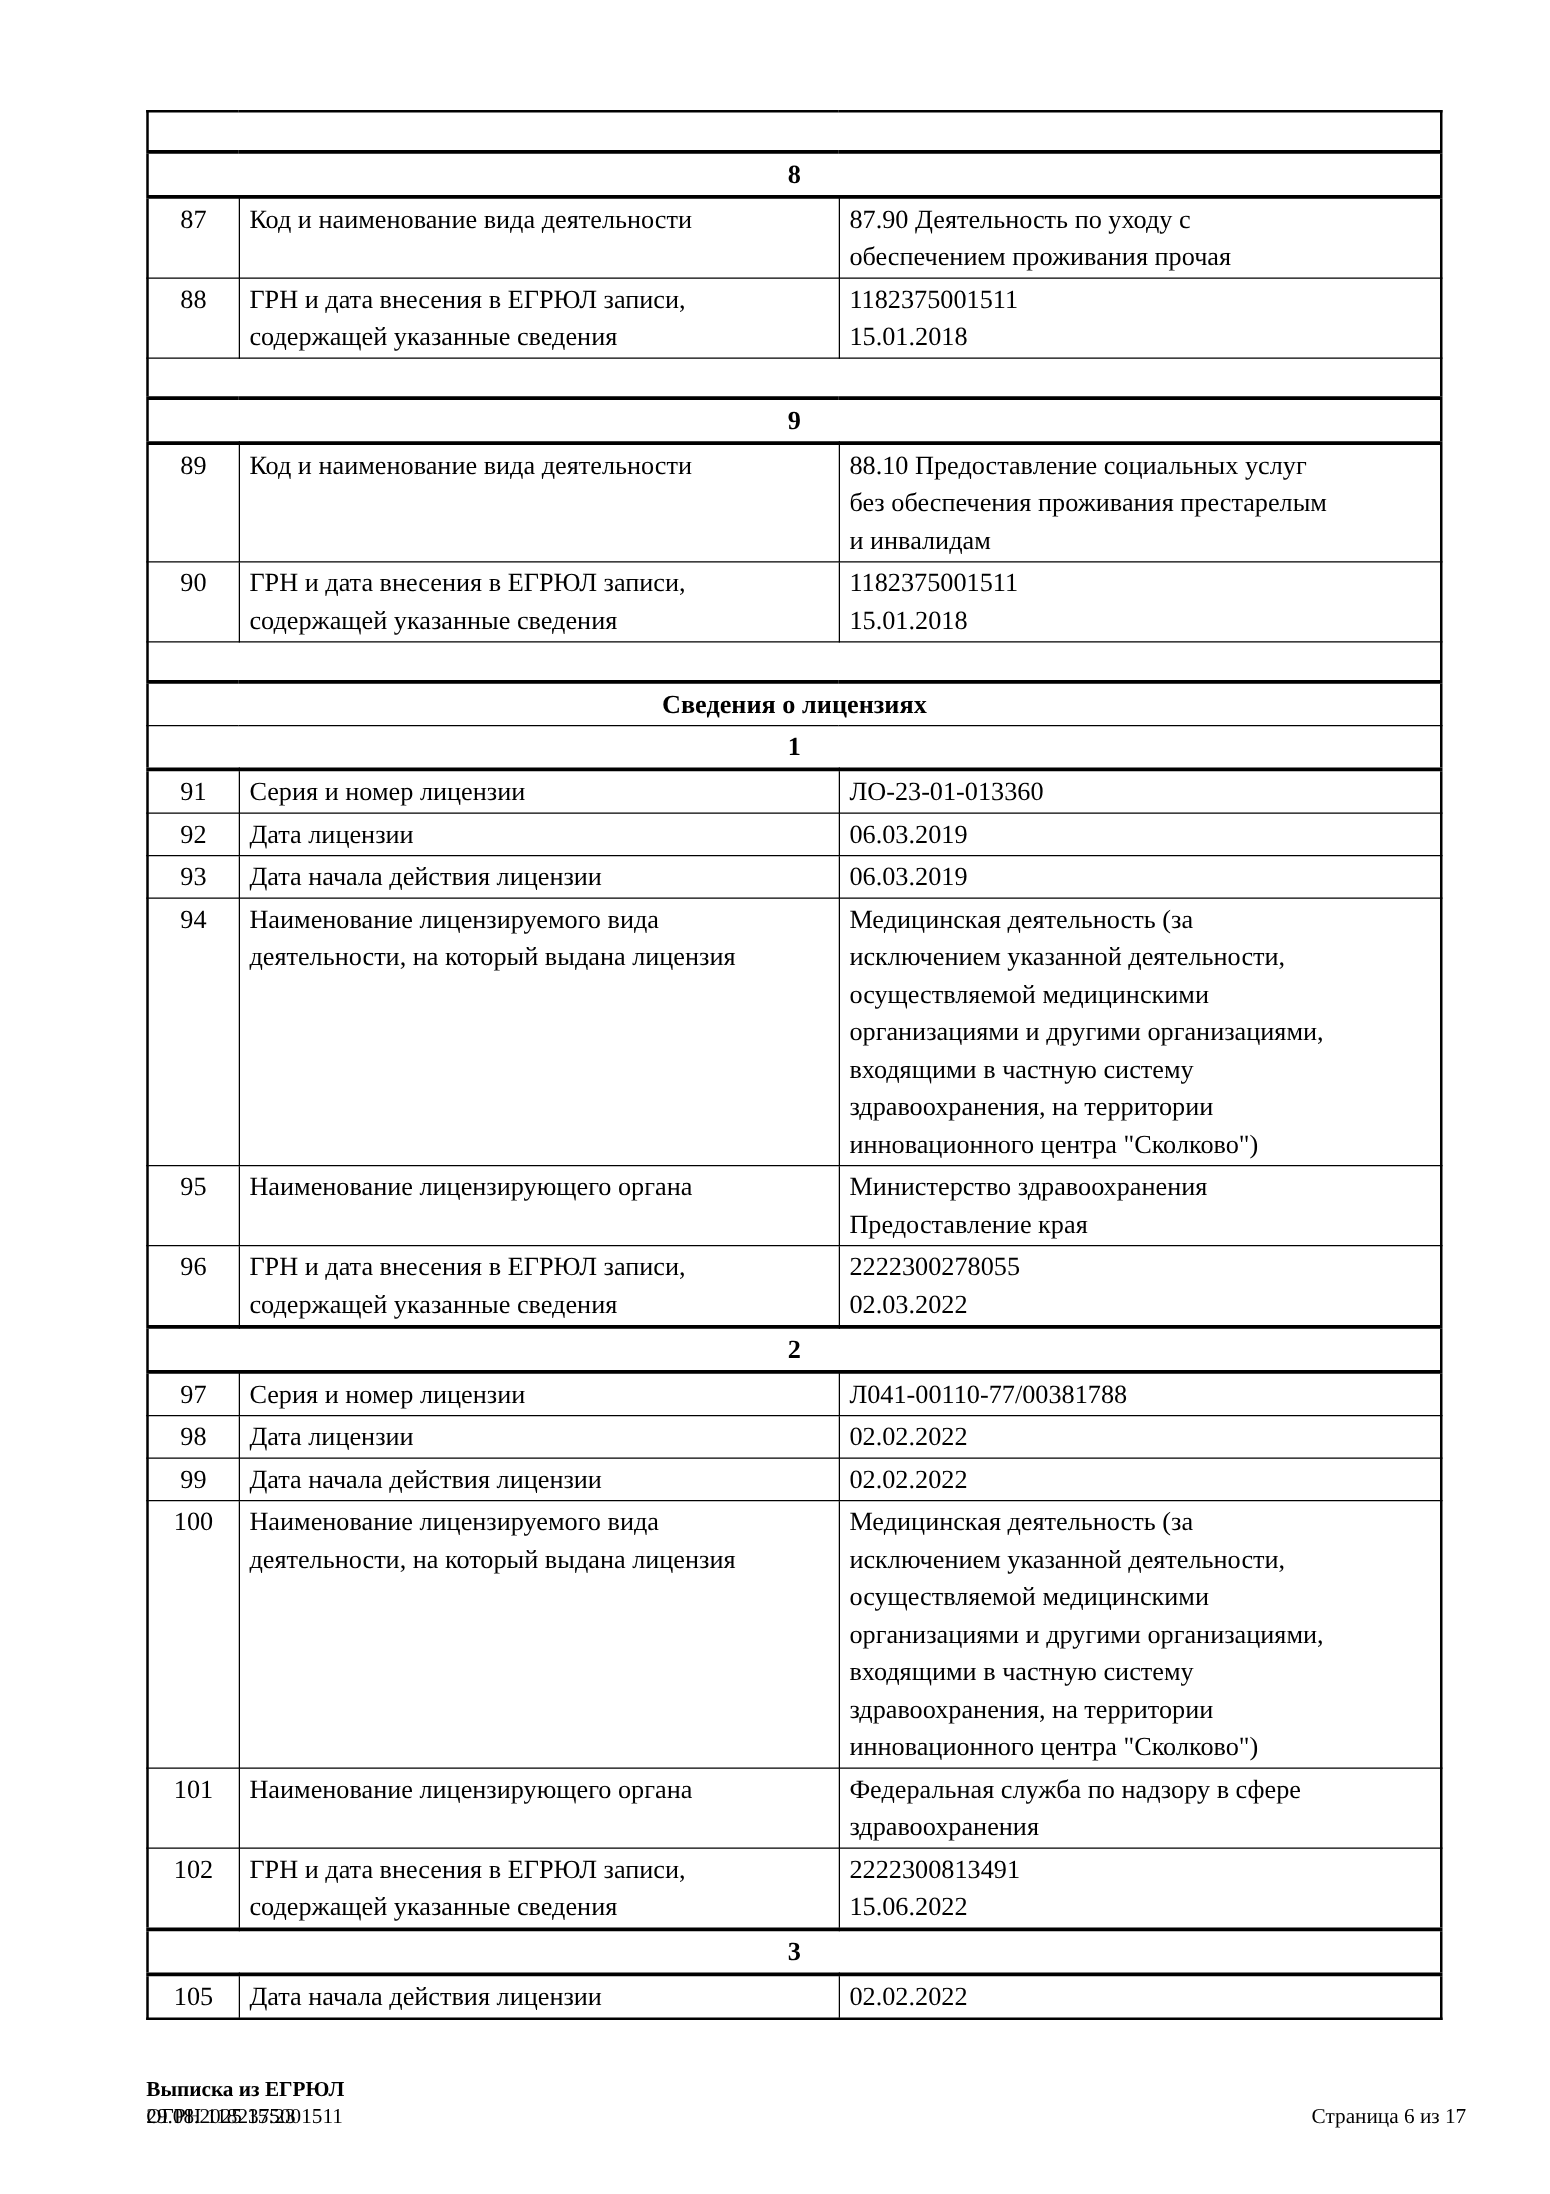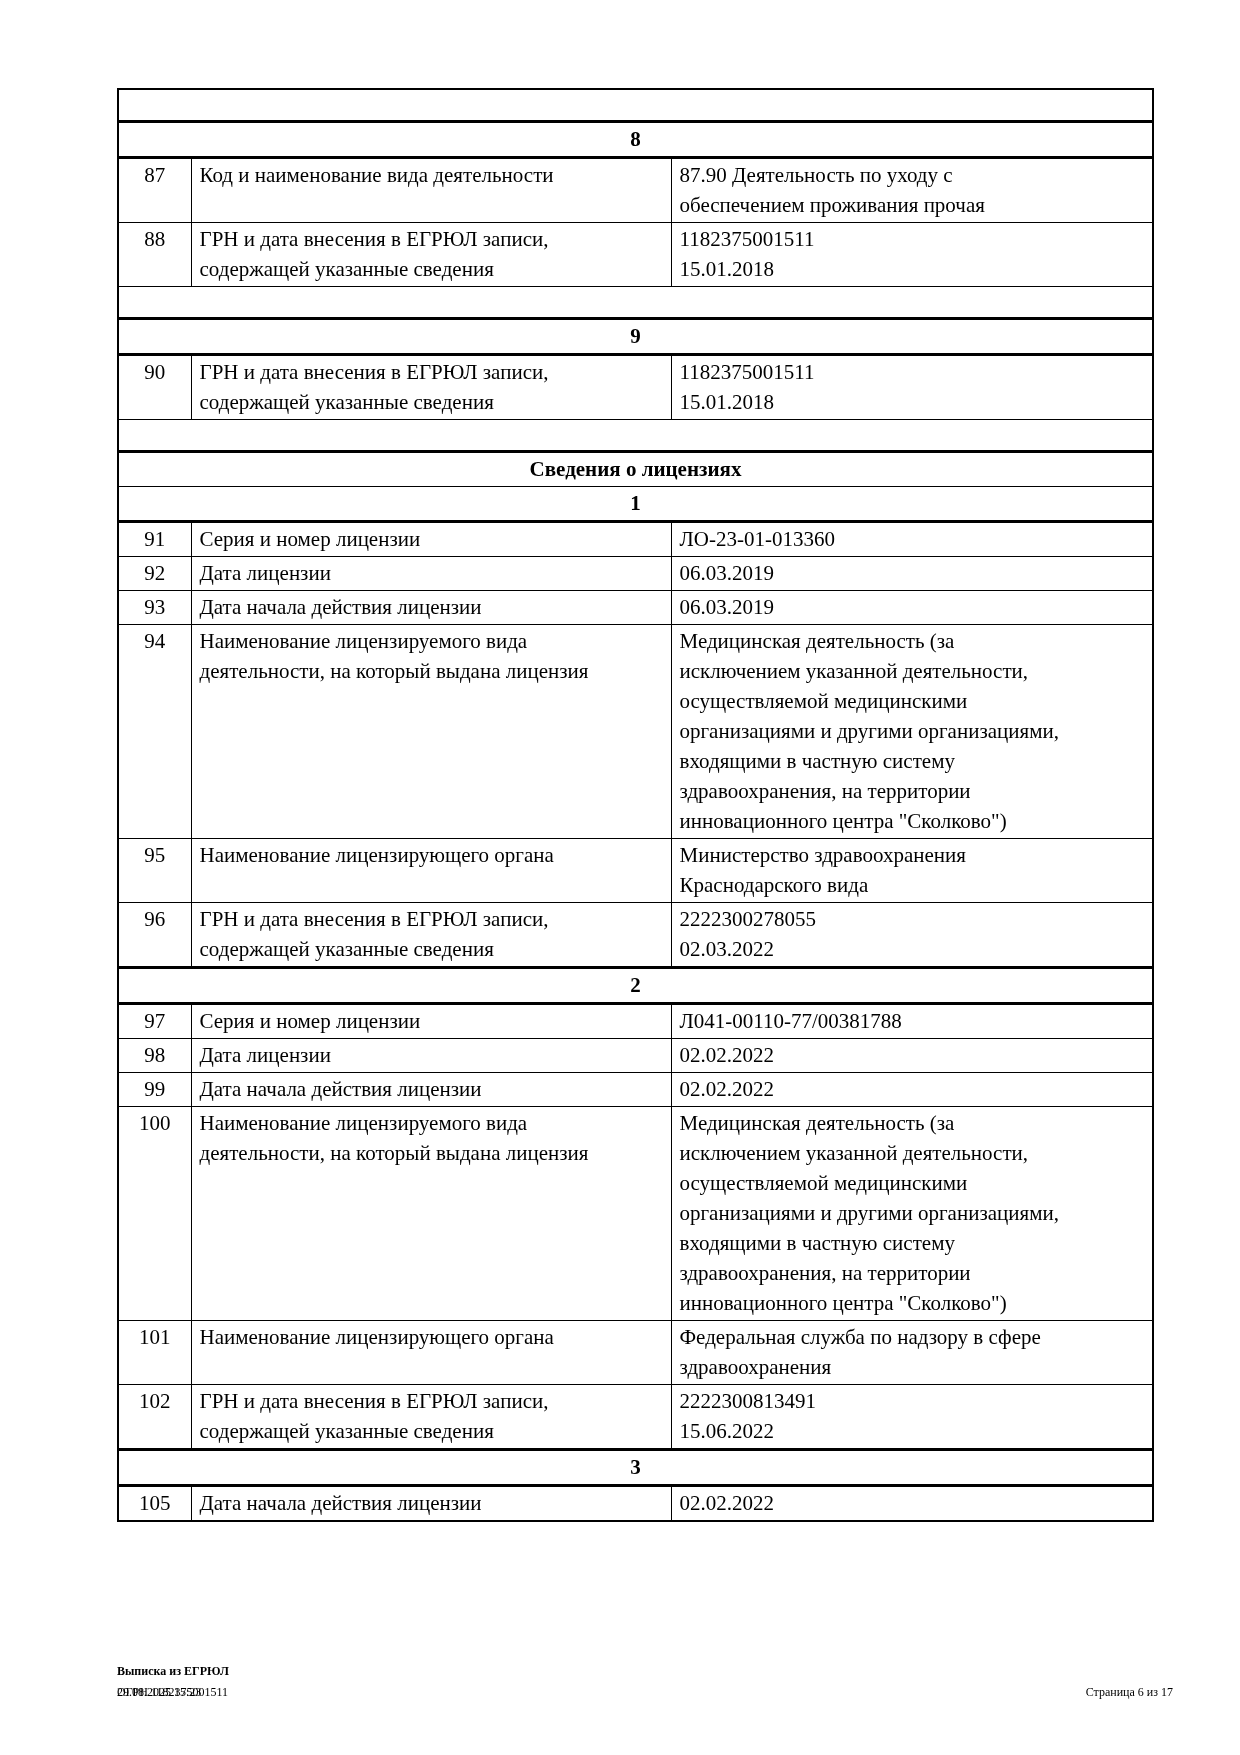--- a/index.html
+++ b/index.html
@@ -58,21 +58,21 @@
     border-bottom: 3px solid #000;
   }
   .doc-table tr.section-title td { border-bottom: 1px solid #000; }
   .doc-table tr.section.after-title td { border-top: 1px solid #000; }
   .footer {
     position: absolute;
     left: 117px;
     top: 1659px;
     width: 1056px;
     height: 44px;
-    font-size: 12px;
+    font-size: 17px;
     line-height: 21px;
     color: #000000;
   }
   .f-left  { position: absolute; left: 0; bottom: 0; }
   .f-left .doc-name { font-weight: bold; }
   .f-center { position: absolute; left: 0; right: 0; bottom: 0; text-align: left; }
   .f-right { position: absolute; right: 0; bottom: 0; }
 </style>
 </head>
 <body>
@@ -109,20 +109,27 @@
       </tr>
 
       <tr class="spacer">
           <td colspan="3"></td>
         </tr>
 
       <tr class="section">
           <td colspan="3">9</td>
         </tr>
 
+      <tr class="data">
+        <td class="num">89</td>
+        <td class="label">Код и наименование вида деятельности</td>
+        <td class="value">88.10 Предоставление социальных услуг
+без обеспечения проживания престарелым
+и инвалидам</td>
+      </tr>
       <tr class="data">
         <td class="num">90</td>
         <td class="label">ГРН и дата внесения в ЕГРЮЛ записи,
 содержащей указанные сведения</td>
         <td class="value">1182375001511
 15.01.2018</td>
       </tr>
 
       <tr class="spacer">
           <td colspan="3"></td>
@@ -159,21 +166,21 @@
 осуществляемой медицинскими
 организациями и другими организациями,
 входящими в частную систему
 здравоохранения, на территории
 инновационного центра "Сколково")</td>
       </tr>
       <tr class="data">
         <td class="num">95</td>
         <td class="label">Наименование лицензирующего органа</td>
         <td class="value">Министерство здравоохранения
-Краснодарского вида</td>
+Предоставление края</td>
       </tr>
       <tr class="data">
         <td class="num">96</td>
         <td class="label">ГРН и дата внесения в ЕГРЮЛ записи,
 содержащей указанные сведения</td>
         <td class="value">2222300278055
 02.03.2022</td>
       </tr>
 
       <tr class="section">

